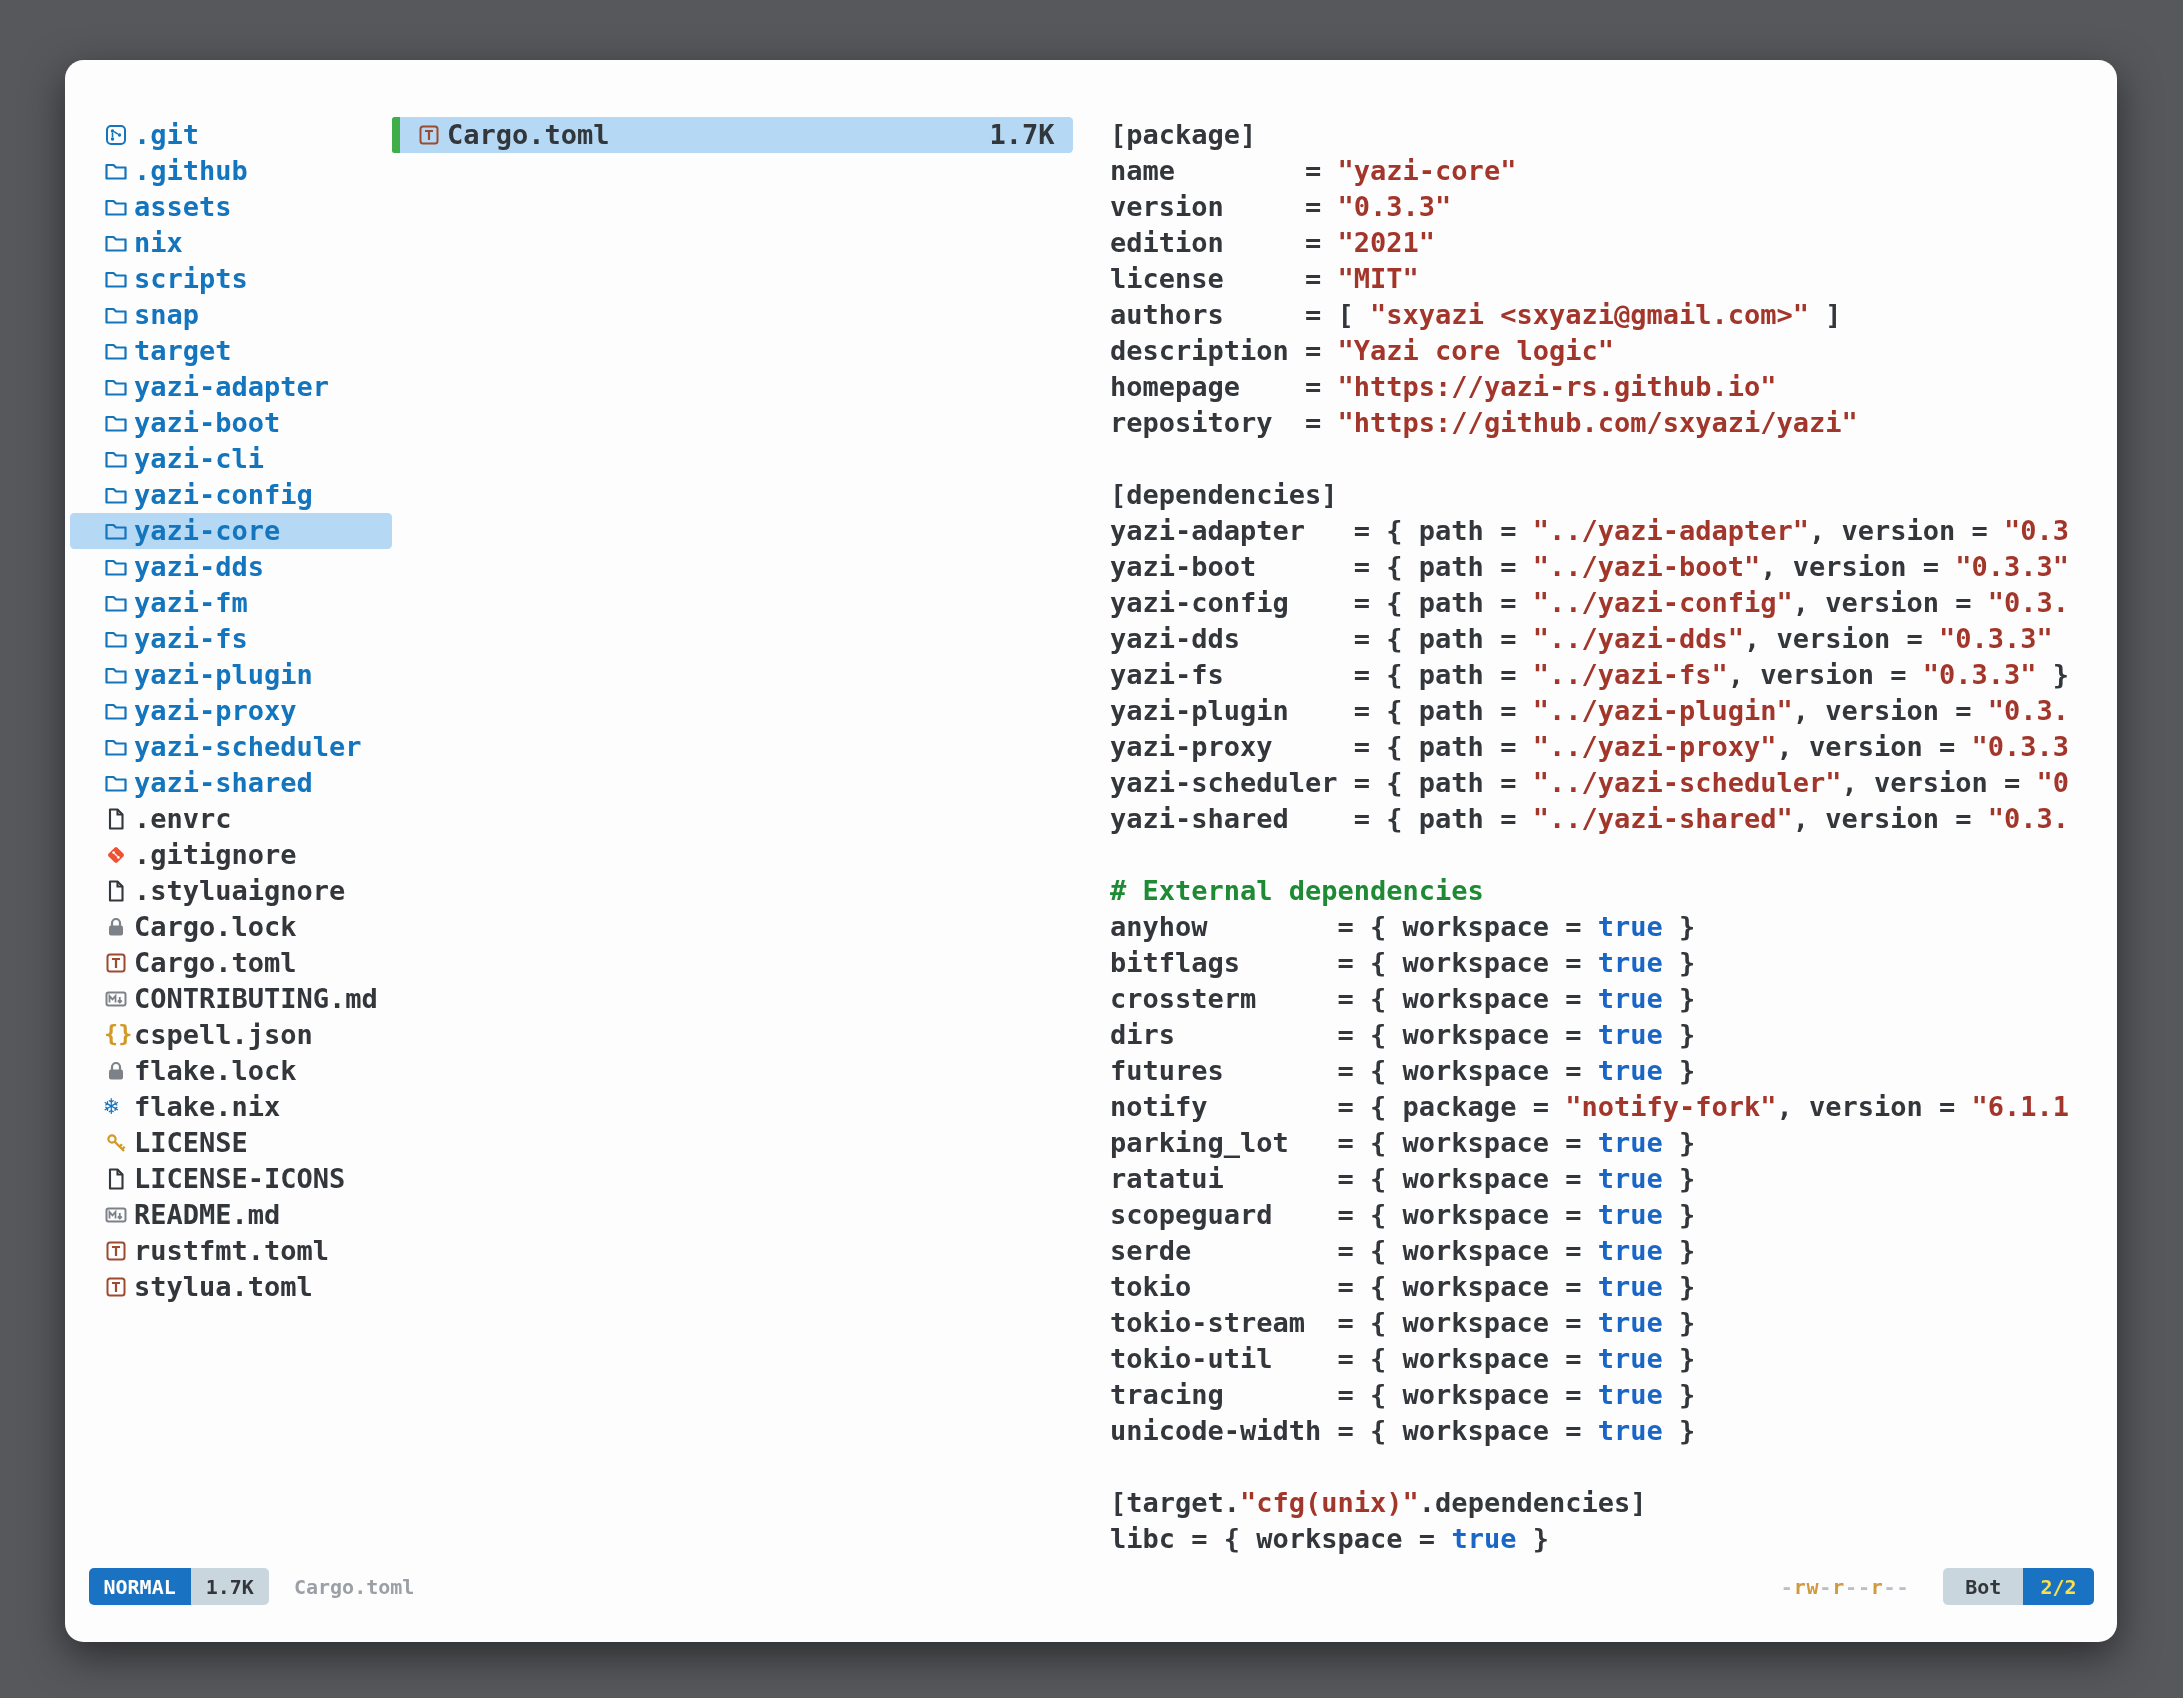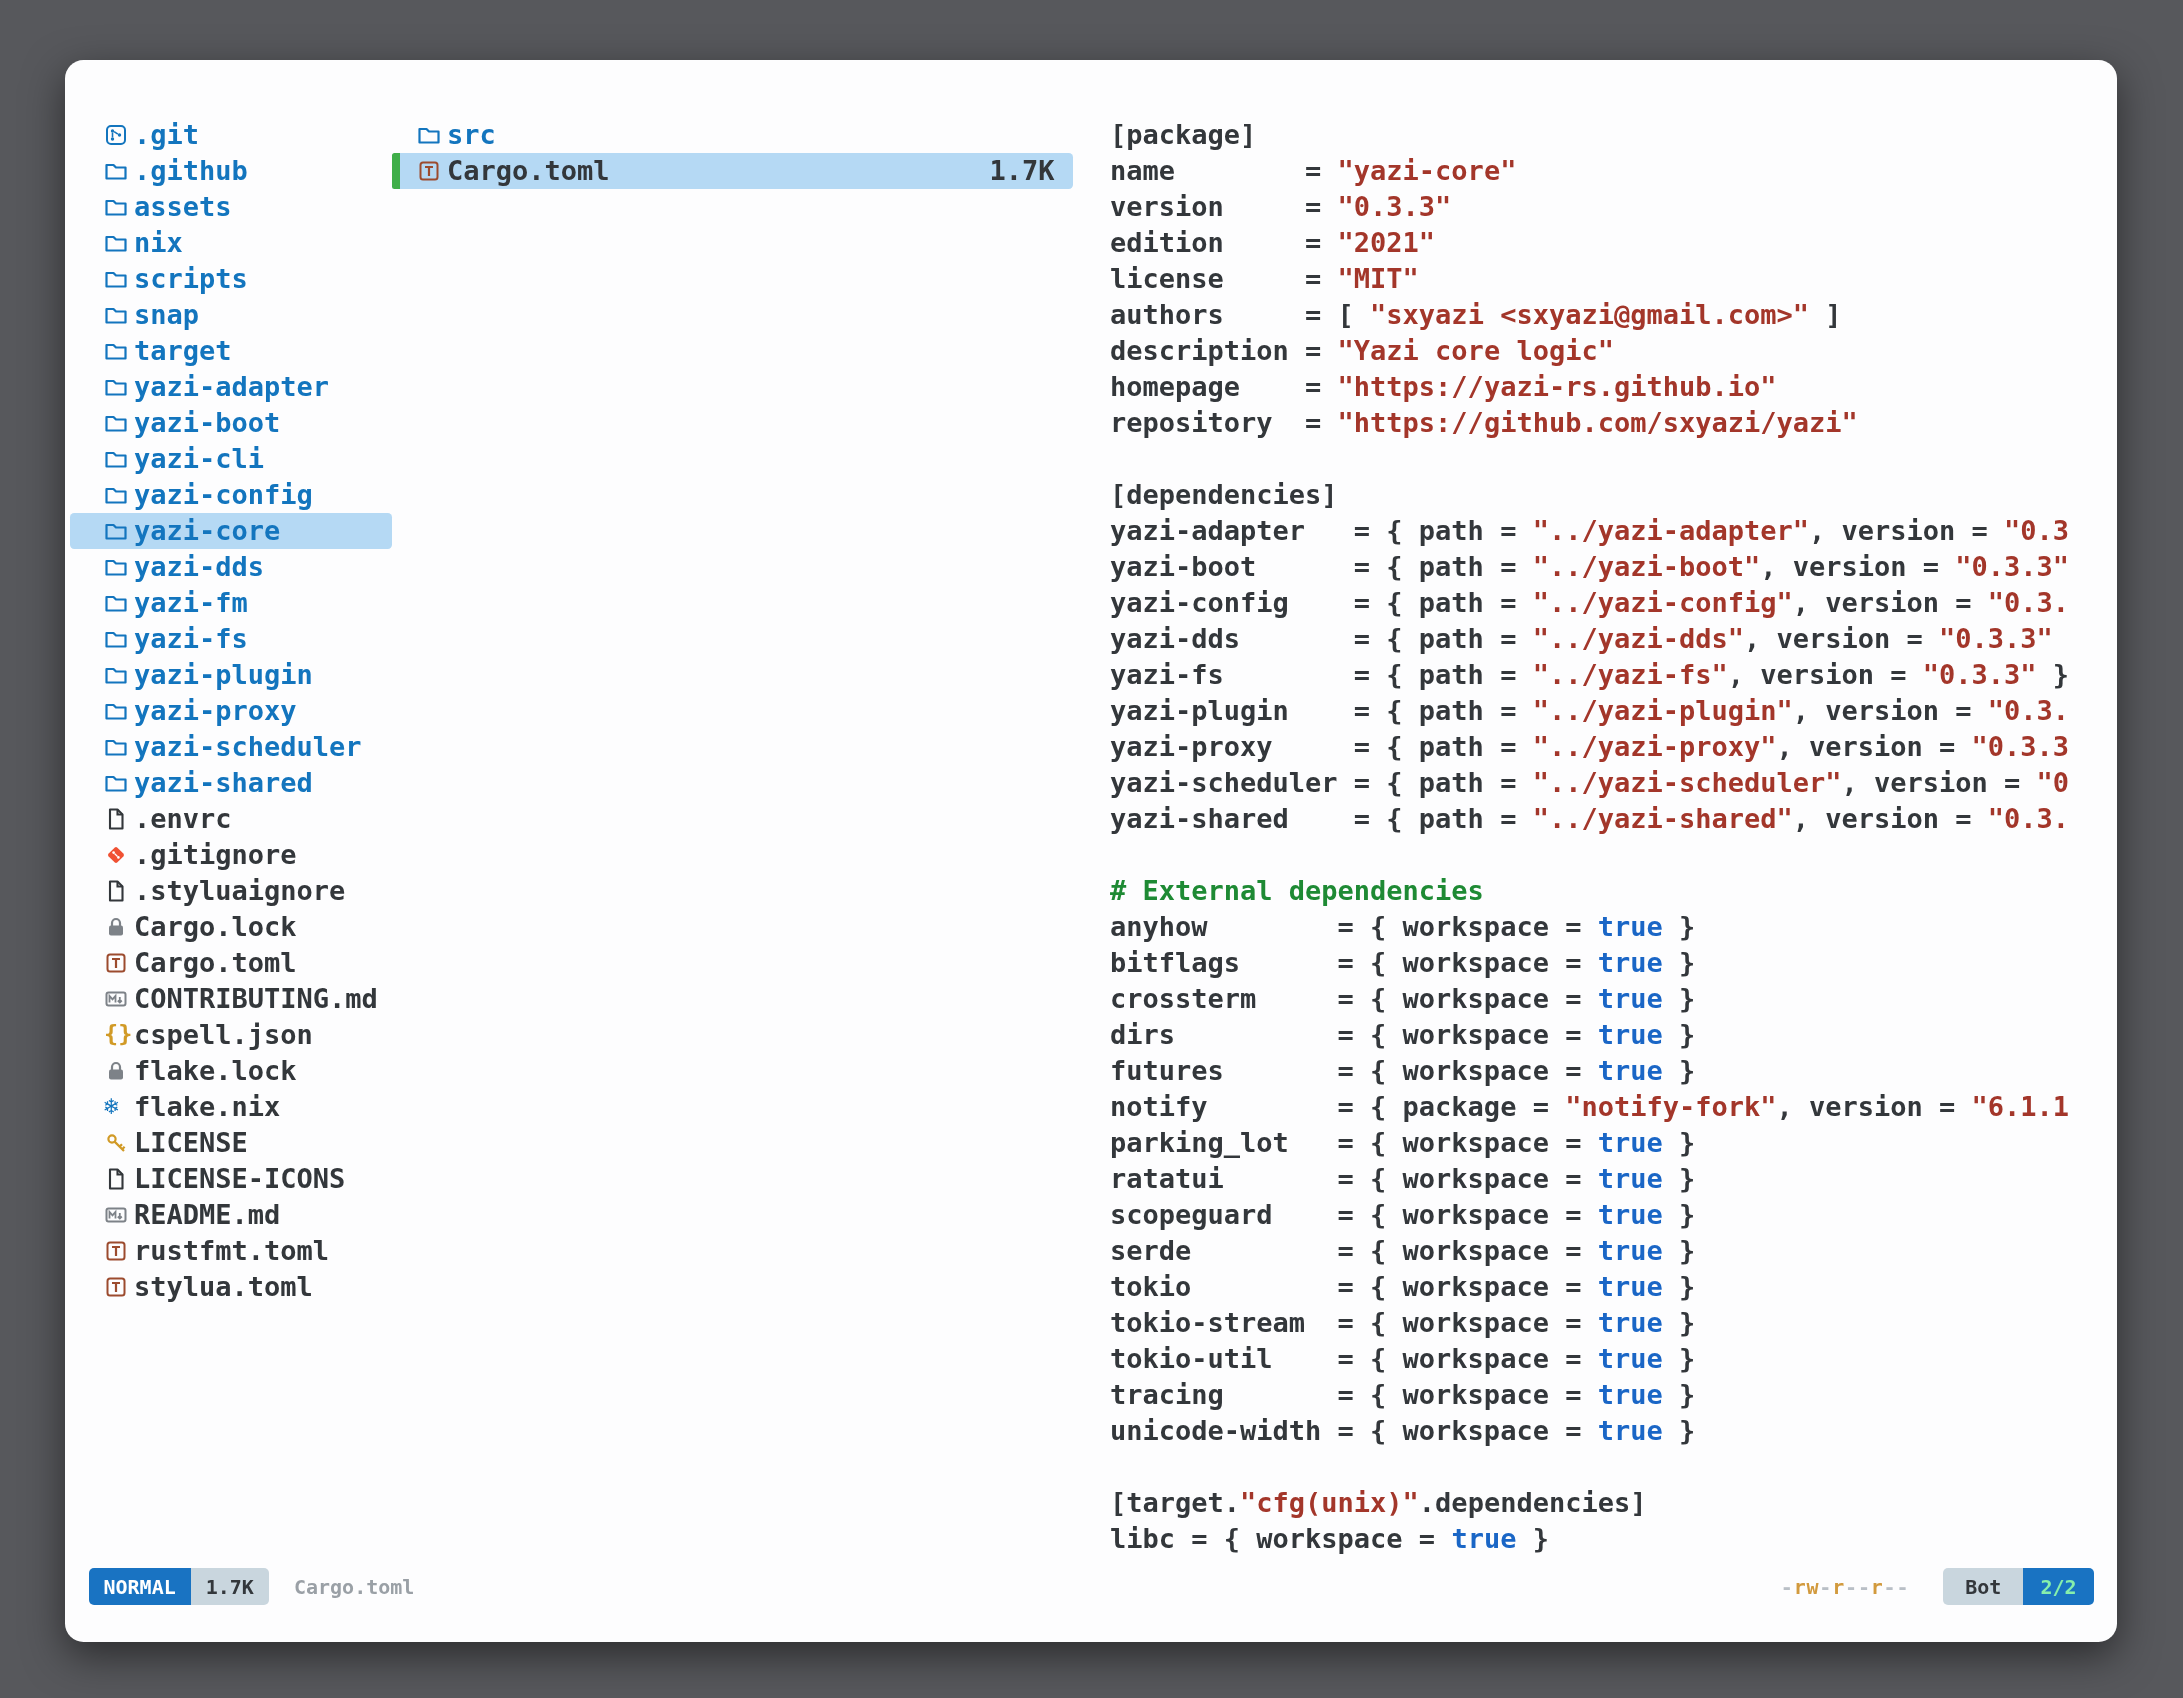--- a/index.html
+++ b/index.html
@@ -32,21 +32,21 @@
   .statusbar{position:absolute;left:23.5px;right:23.5px;bottom:37px;height:37px;display:flex;align-items:center;font-size:20px;font-weight:bold;}
   .seg{height:37px;display:flex;align-items:center;}
   .seg-mode{background:var(--status_blue);color:#ffffff;padding:0 15px;border-radius:5px 0 0 5px;}
   .seg-size{background:var(--status_light);color:var(--text_dark);padding:0 15px;border-radius:0 5px 5px 0;}
   .seg-file{color:var(--muted_gray);margin-left:25px;}
   .sb-right{margin-left:auto;display:flex;align-items:center;}
   .perm{margin-right:34px;letter-spacing:0.8px;}
   .perm .pl{color:var(--perm_orange);}
   .perm .pd{color:var(--perm_dash);}
   .seg-bot{background:var(--status_light);color:var(--text_dark);padding:0 22px;border-radius:5px 0 0 5px;}
-  .seg-pos{background:var(--status_blue);color:#86efac;padding:0 17px;border-radius:0 5px 5px 0;}
+  .seg-pos{background:var(--status_blue);color:#fde047;padding:0 17px;border-radius:0 5px 5px 0;}
 </style>
 </head>
 <body>
 
 <div class="screen">
   <div class="window">
     <div class="pane" id="parent-pane">
         <div class="row folder"><span class="icon"><svg viewBox="0 0 24 24">
               <rect x="3" y="3" width="18" height="18" rx="4" fill="none" stroke="currentColor" stroke-width="2"></rect>
               <circle cx="8.5" cy="8" r="1.7" fill="currentColor"></circle>
@@ -157,23 +157,20 @@
         <div class="row file"><span class="icon"><svg viewBox="0 0 24 24">
               <rect x="3.5" y="3.5" width="17" height="17" rx="2.5" fill="none" stroke="#9C4B2E" stroke-width="2"></rect>
               <path d="M8 8h8M12 8v9" fill="none" stroke="#9C4B2E" stroke-width="2.2"></path>
             </svg></span><span class="label">rustfmt.toml</span></div>
         <div class="row file"><span class="icon"><svg viewBox="0 0 24 24">
               <rect x="3.5" y="3.5" width="17" height="17" rx="2.5" fill="none" stroke="#9C4B2E" stroke-width="2"></rect>
               <path d="M8 8h8M12 8v9" fill="none" stroke="#9C4B2E" stroke-width="2.2"></path>
             </svg></span><span class="label">stylua.toml</span></div>
       </div>
     <div class="pane" id="current-pane">
-        <div class="row folder"><span class="icon"><svg viewBox="0 0 24 24">
-              <path d="M2.5 6h7l2.5 2.5h9.5v11H2.5z" fill="none" stroke="currentColor" stroke-width="2.2" stroke-linejoin="round"></path>
-            </svg></span><span class="label">src</span></div>
         <div class="row file selected"><span class="accent-bar"></span><span class="icon"><svg viewBox="0 0 24 24">
               <rect x="3.5" y="3.5" width="17" height="17" rx="2.5" fill="none" stroke="#9C4B2E" stroke-width="2"></rect>
               <path d="M8 8h8M12 8v9" fill="none" stroke="#9C4B2E" stroke-width="2.2"></path>
             </svg></span><span class="label">Cargo.toml</span><span class="size">1.7K</span></div>
       </div>
     <div class="pane" id="preview-pane"><div class="code-line"><span>[package]</span></div><div class="code-line"><span>name        = </span><span class="s">"yazi-core"</span></div><div class="code-line"><span>version     = </span><span class="s">"0.3.3"</span></div><div class="code-line"><span>edition     = </span><span class="s">"2021"</span></div><div class="code-line"><span>license     = </span><span class="s">"MIT"</span></div><div class="code-line"><span>authors     = [ </span><span class="s">"sxyazi &lt;sxyazi@gmail.com&gt;"</span><span> ]</span></div><div class="code-line"><span>description = </span><span class="s">"Yazi core logic"</span></div><div class="code-line"><span>homepage    = </span><span class="s">"https://yazi-rs.github.io"</span></div><div class="code-line"><span>repository  = </span><span class="s">"https://github.com/sxyazi/yazi"</span></div><div class="code-line">&nbsp;</div><div class="code-line"><span>[dependencies]</span></div><div class="code-line"><span>yazi-adapter   = { path = </span><span class="s">"../yazi-adapter"</span><span>, version = </span><span class="s">"0.3</span></div><div class="code-line"><span>yazi-boot      = { path = </span><span class="s">"../yazi-boot"</span><span>, version = </span><span class="s">"0.3.3"</span></div><div class="code-line"><span>yazi-config    = { path = </span><span class="s">"../yazi-config"</span><span>, version = </span><span class="s">"0.3.</span></div><div class="code-line"><span>yazi-dds       = { path = </span><span class="s">"../yazi-dds"</span><span>, version = </span><span class="s">"0.3.3"</span></div><div class="code-line"><span>yazi-fs        = { path = </span><span class="s">"../yazi-fs"</span><span>, version = </span><span class="s">"0.3.3"</span><span> }</span></div><div class="code-line"><span>yazi-plugin    = { path = </span><span class="s">"../yazi-plugin"</span><span>, version = </span><span class="s">"0.3.</span></div><div class="code-line"><span>yazi-proxy     = { path = </span><span class="s">"../yazi-proxy"</span><span>, version = </span><span class="s">"0.3.3</span></div><div class="code-line"><span>yazi-scheduler = { path = </span><span class="s">"../yazi-scheduler"</span><span>, version = </span><span class="s">"0</span></div><div class="code-line"><span>yazi-shared    = { path = </span><span class="s">"../yazi-shared"</span><span>, version = </span><span class="s">"0.3.</span></div><div class="code-line">&nbsp;</div><div class="code-line"><span class="c"># External dependencies</span></div><div class="code-line"><span>anyhow        = { workspace = </span><span class="b">true</span><span> }</span></div><div class="code-line"><span>bitflags      = { workspace = </span><span class="b">true</span><span> }</span></div><div class="code-line"><span>crossterm     = { workspace = </span><span class="b">true</span><span> }</span></div><div class="code-line"><span>dirs          = { workspace = </span><span class="b">true</span><span> }</span></div><div class="code-line"><span>futures       = { workspace = </span><span class="b">true</span><span> }</span></div><div class="code-line"><span>notify        = { package = </span><span class="s">"notify-fork"</span><span>, version = </span><span class="s">"6.1.1</span></div><div class="code-line"><span>parking_lot   = { workspace = </span><span class="b">true</span><span> }</span></div><div class="code-line"><span>ratatui       = { workspace = </span><span class="b">true</span><span> }</span></div><div class="code-line"><span>scopeguard    = { workspace = </span><span class="b">true</span><span> }</span></div><div class="code-line"><span>serde         = { workspace = </span><span class="b">true</span><span> }</span></div><div class="code-line"><span>tokio         = { workspace = </span><span class="b">true</span><span> }</span></div><div class="code-line"><span>tokio-stream  = { workspace = </span><span class="b">true</span><span> }</span></div><div class="code-line"><span>tokio-util    = { workspace = </span><span class="b">true</span><span> }</span></div><div class="code-line"><span>tracing       = { workspace = </span><span class="b">true</span><span> }</span></div><div class="code-line"><span>unicode-width = { workspace = </span><span class="b">true</span><span> }</span></div><div class="code-line">&nbsp;</div><div class="code-line"><span>[target.</span><span class="s">"cfg(unix)"</span><span>.dependencies]</span></div><div class="code-line"><span>libc = { workspace = </span><span class="b">true</span><span> }</span></div></div>
     <div class="statusbar">
       <div class="seg seg-mode">NORMAL</div>
       <div class="seg seg-size">1.7K</div>
       <div class="seg-file">Cargo.toml</div>

